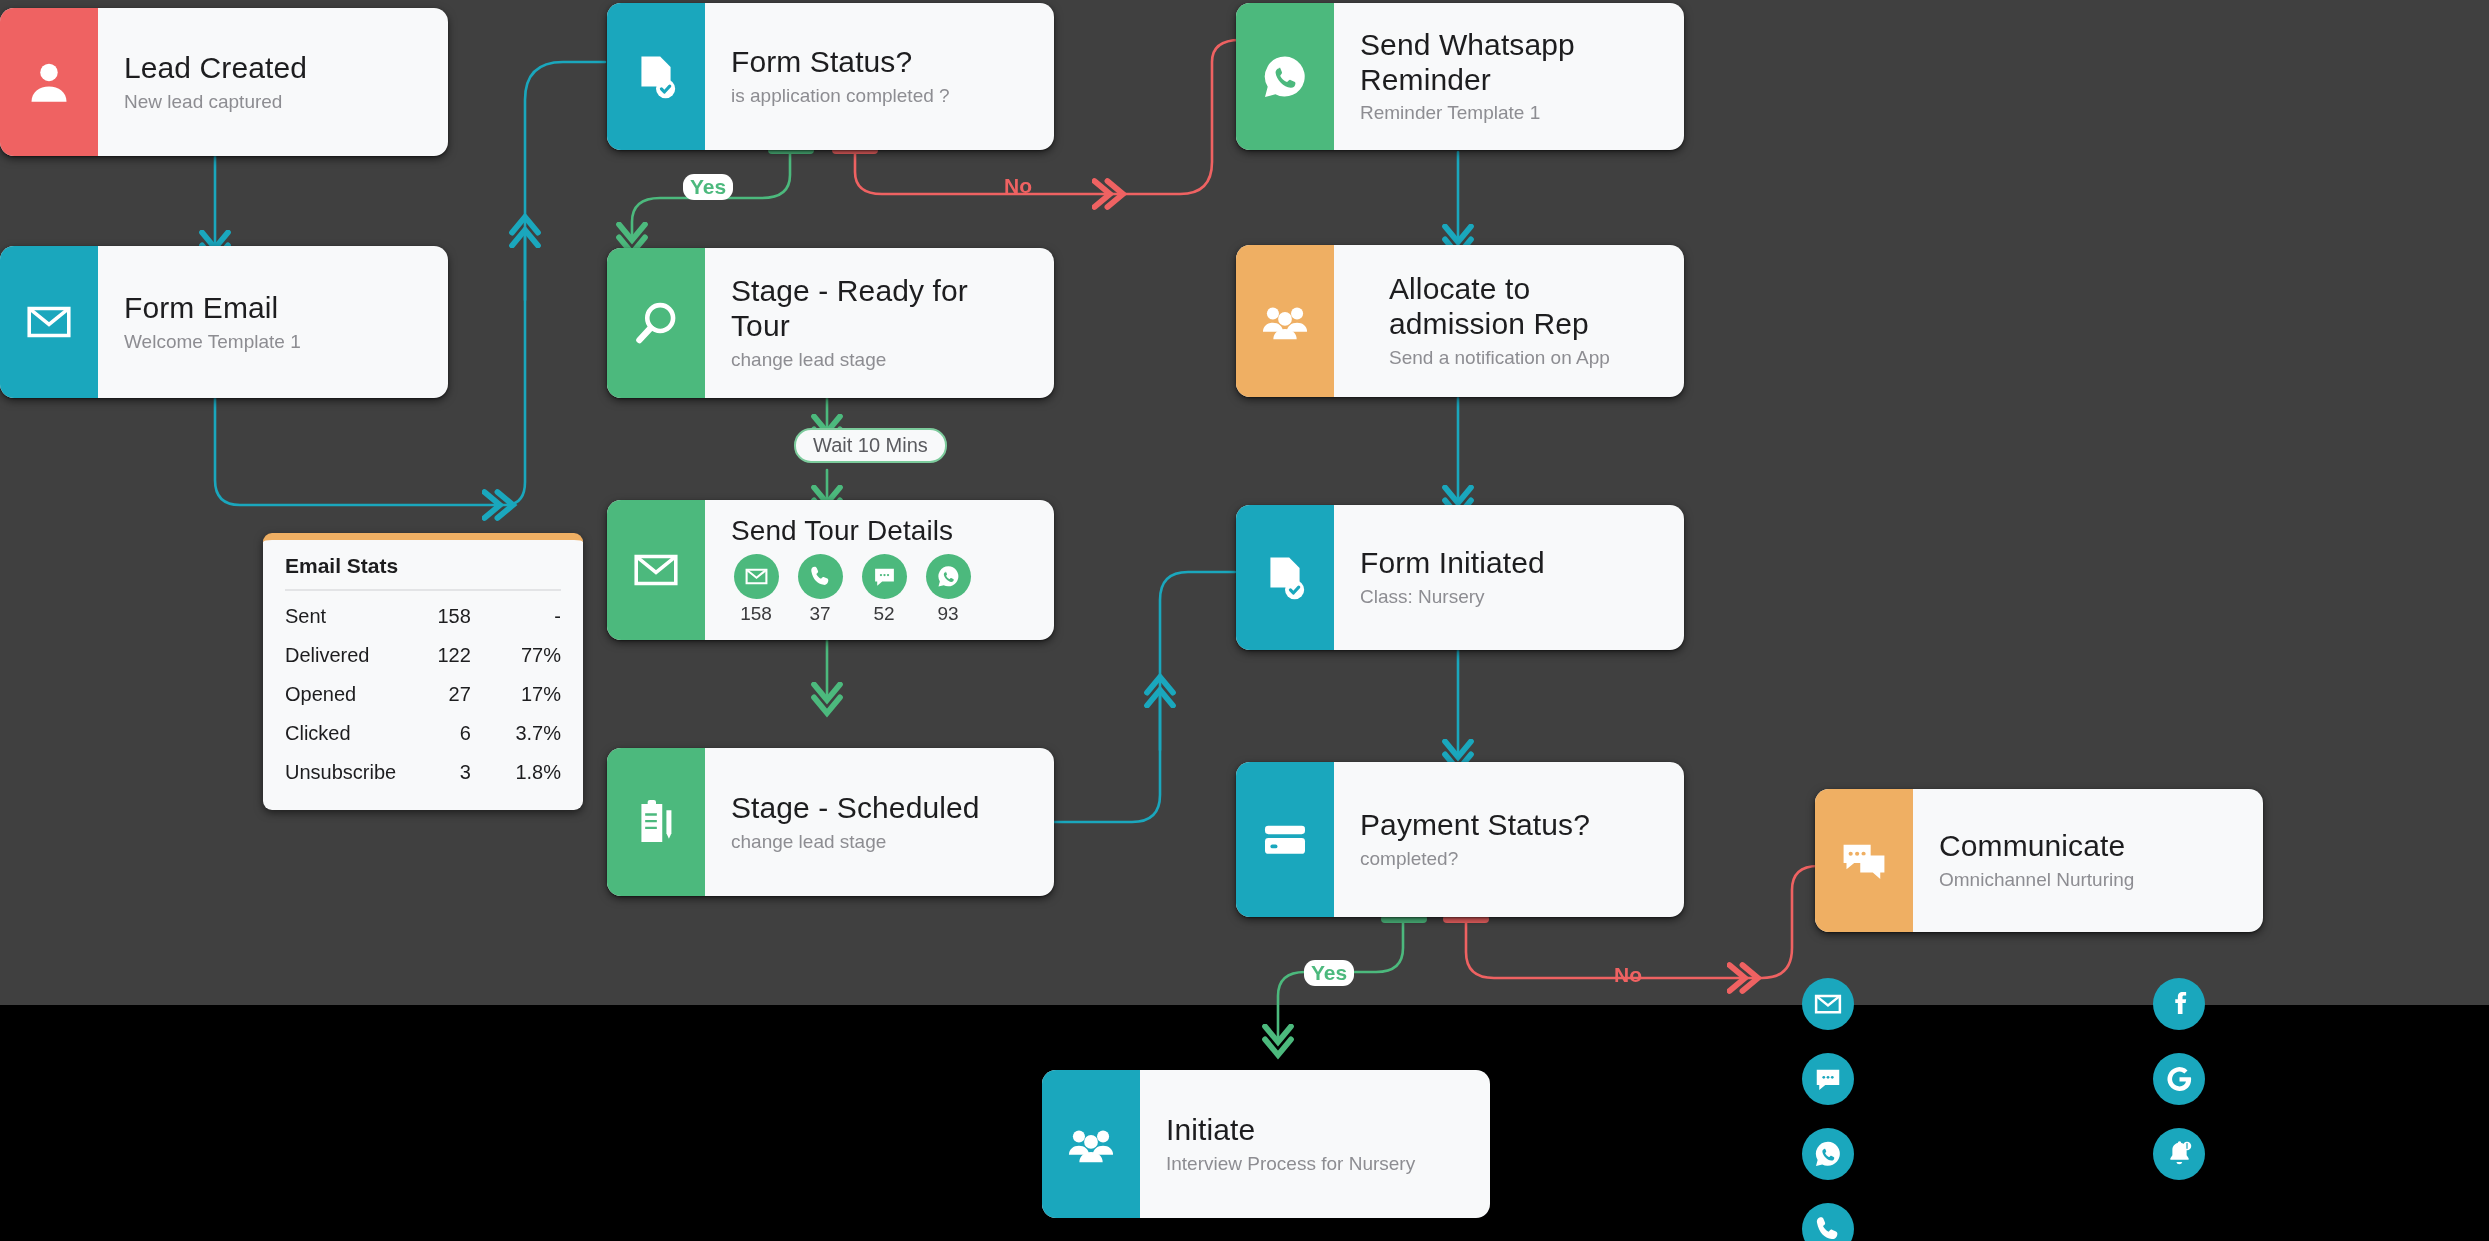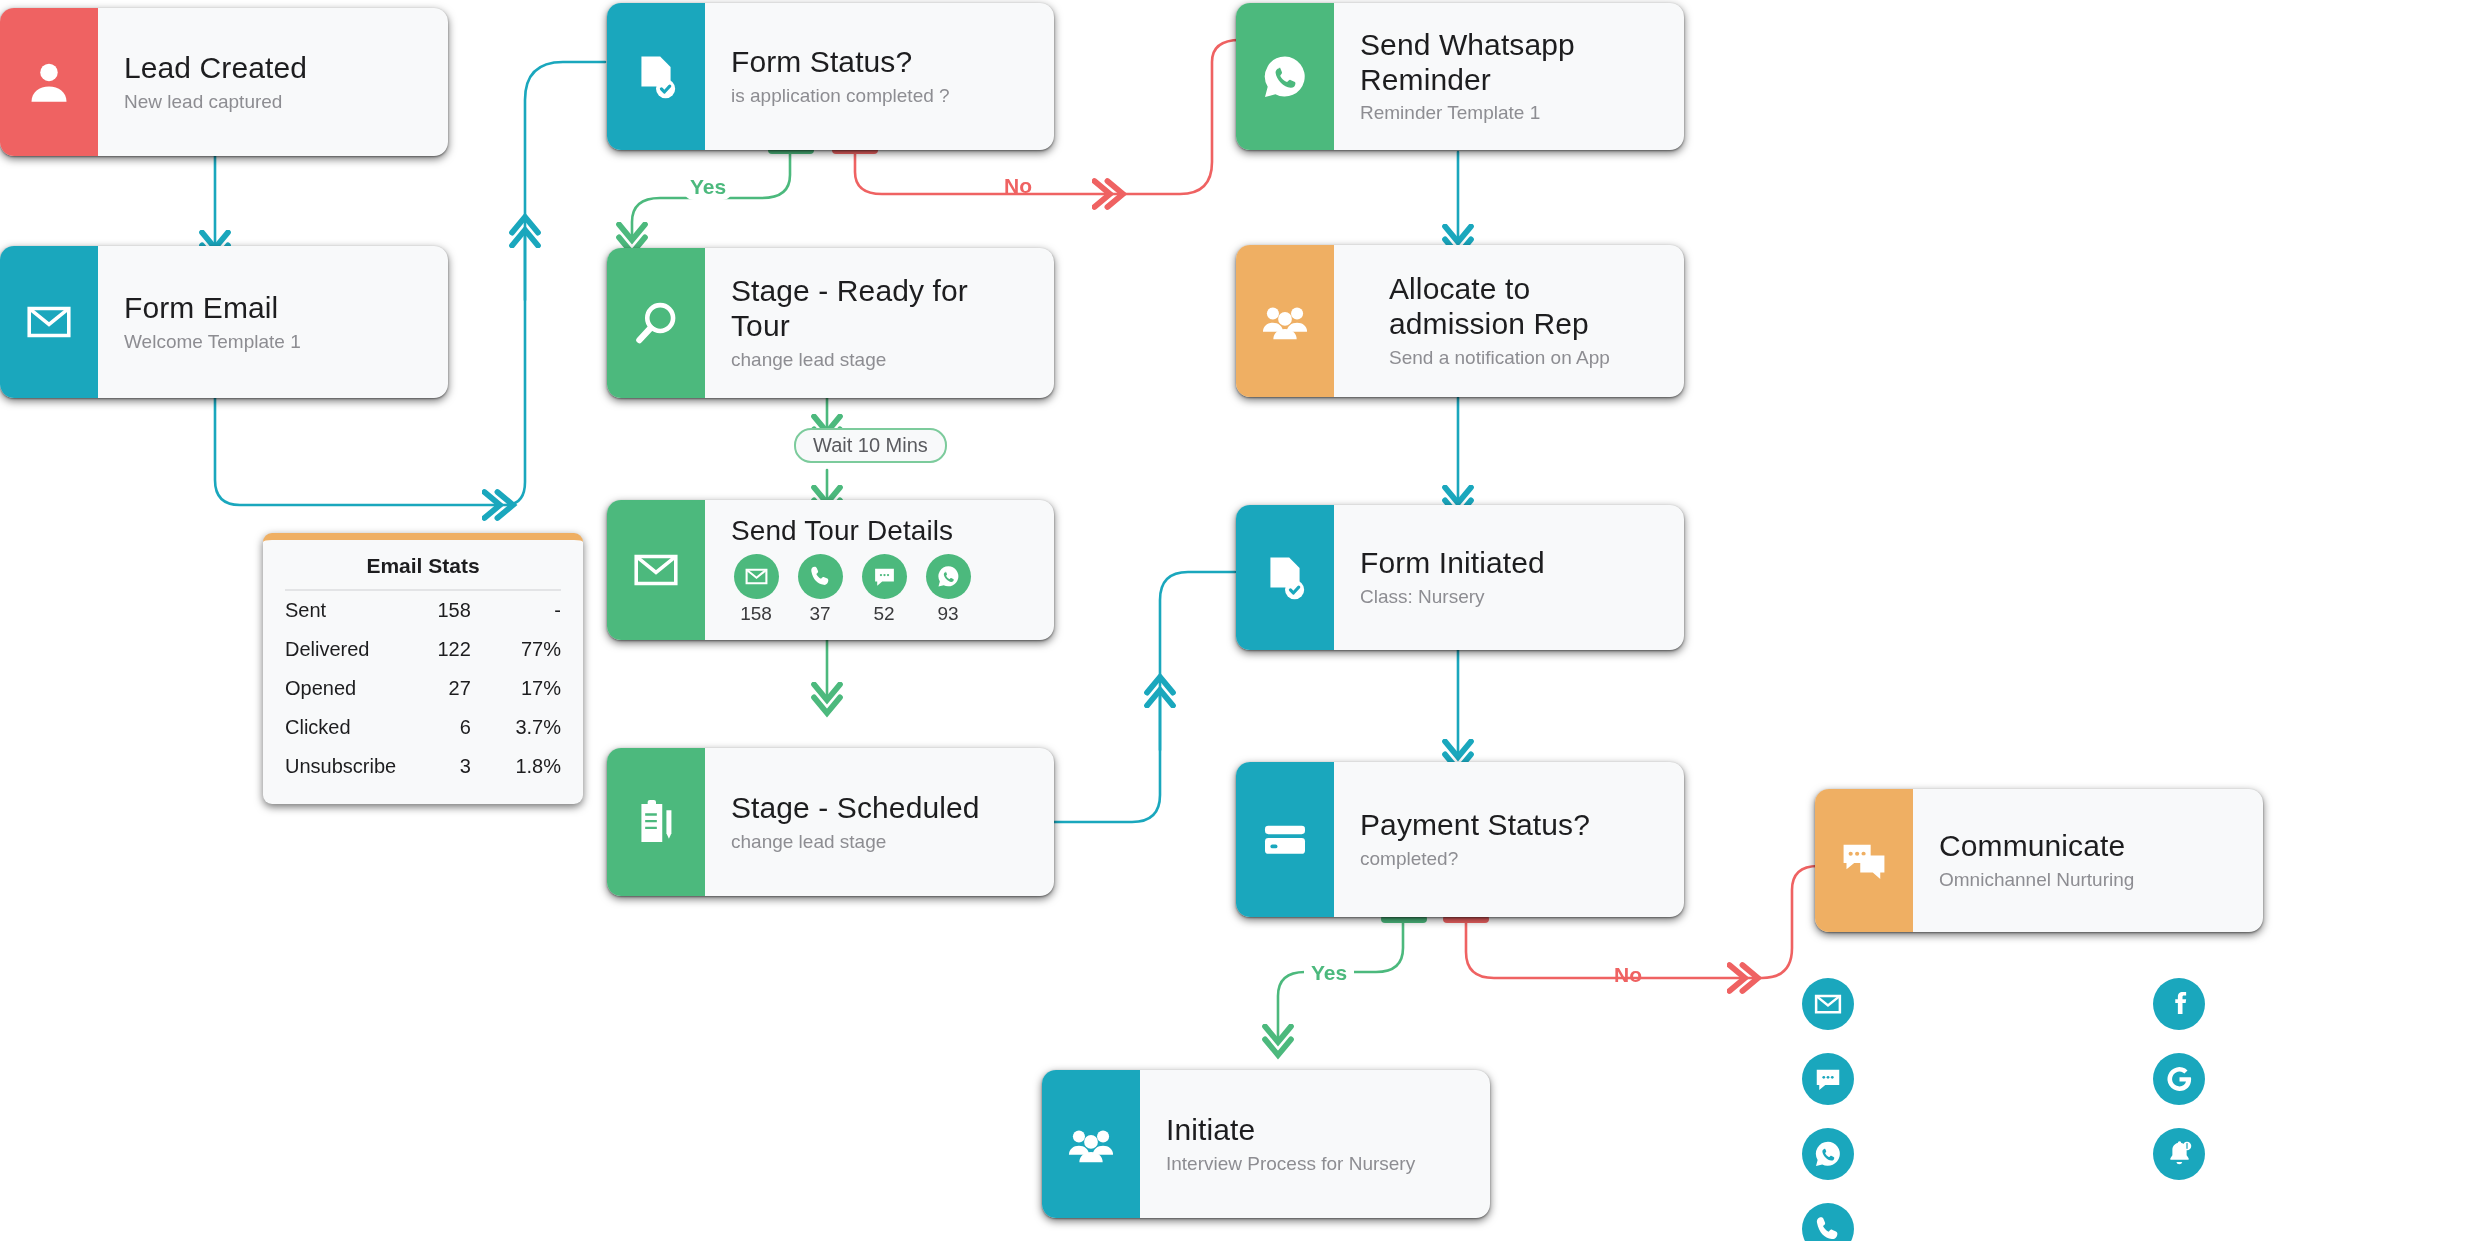--- a/index.html
+++ b/index.html
@@ -2,21 +2,21 @@
 <html><head>
 <meta charset="utf-8">
 <style>
   * { box-sizing: border-box; margin: 0; padding: 0; }
   html, body {
     width: 2489px; height: 1241px;
     background: #000;
     font-family: "Liberation Sans", "DejaVu Sans", sans-serif;
     overflow: hidden;
   }
-  #canvas { position: relative; width: 2489px; height: 1241px; background: #ffffff; }
+  #canvas { position: relative; width: 2489px; height: 1005px; background: #404040; }
 
   
   #wires { position: absolute; inset: 0; width: 2489px; height: 1241px; z-index: 1; }
 
   
   .node {
     position: absolute; z-index: 3;
     display: flex; align-items: stretch;
     background: #f8f9fa;
     border-radius: 14px;
@@ -59,22 +59,22 @@
   #stats-panel {
     position: absolute; z-index: 4;
     left: 263px; top: 533px; width: 320px;
     background: #f8f9fa;
     border-top: 7px solid #efaf63;
     border-radius: 9px;
     box-shadow: 0 3px 9px rgba(0,0,0,.55);
     padding: 14px 22px 18px 22px;
   }
   #stats-title {
-    text-align: center; font-size: 21px; font-weight: 700; color: #1d1d1f;
-    padding-bottom: 11px; border-bottom: 2px solid #e3e4e6; 
+    text-align: left; font-size: 21px; font-weight: 700; color: #1d1d1f;
+    padding-bottom: 11px; border-bottom: 2px solid #e3e4e6; margin-bottom: 6px;
   }
   #stats-table { width: 100%; border-collapse: collapse; }
   #stats-table td { font-size: 20px; color: #1d1d1f; padding: 8px 0; }
   #stats-table td.c-label { text-align: left; }
   #stats-table td.c-count { text-align: right; padding-right: 34px; }
   #stats-table td.c-pct   { text-align: right; }
 
   
   .edge-label {
     position: absolute; z-index: 5;

